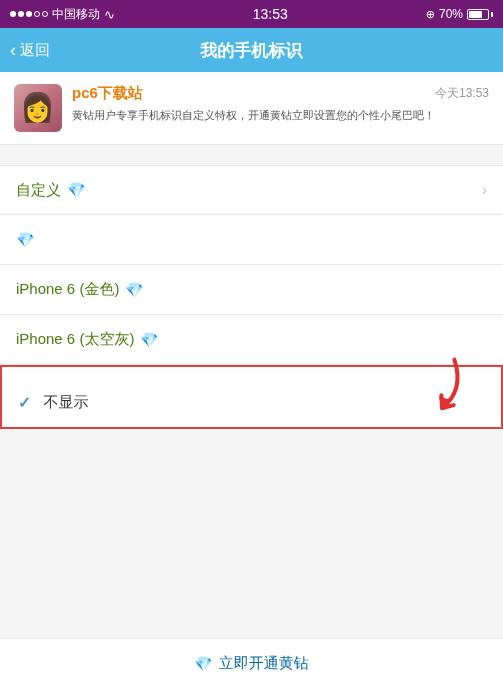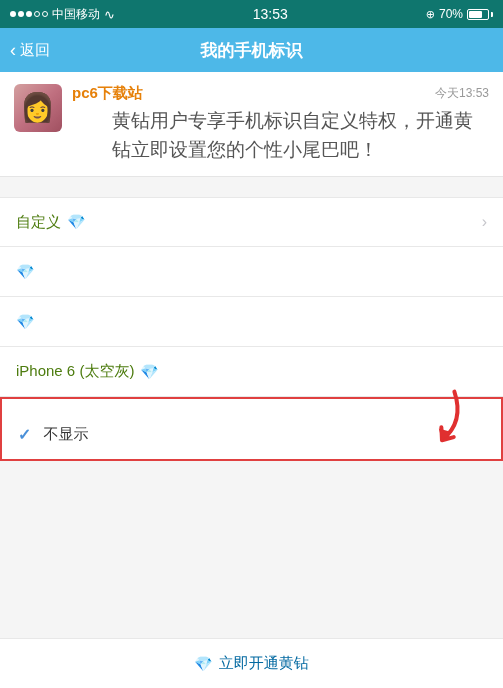--- a/index.html
+++ b/index.html
@@ -7,21 +7,21 @@
       width: 503px;
       height: 688px;
       font-family: -apple-system, "PingFang SC", "Helvetica Neue", Arial, sans-serif;
       background: #f5f5f5;
       overflow: hidden;
       position: relative;
     }
 
     
     .status-bar {
-      background: #0f766e;
+      background: #701a75;
       height: 28px;
       display: flex;
       align-items: center;
       justify-content: space-between;
       padding: 0 10px;
       color: white;
       font-size: 12px;
     }
     .status-left { display: flex; align-items: center; gap: 4px; }
     .status-center { font-size: 14px; font-weight: 500; }
@@ -87,21 +87,21 @@
     .avatar-face {
       font-size: 28px; line-height: 1;
     }
     .message-content { flex: 1; }
     .message-header {
       display: flex; justify-content: space-between; align-items: center;
       margin-bottom: 4px;
     }
     .sender-name { font-size: 15px; font-weight: 600; color: #e6810a; }
     .message-time { font-size: 12px; color: #999; }
-    .message-text { font-size: 19px; color: #555; line-height: 1.5; margin-left: 40px; }
+    .message-text { font-size: 11px; color: #555; line-height: 1.5; }
 
     
     .list-section { margin-top: 0; }
     .list-item {
       background: white;
       border-bottom: 1px solid #e8e8e8;
       padding: 0 16px;
       height: 50px;
       display: flex;
       align-items: center;
@@ -204,20 +204,21 @@
   </div>
 
   <div class="list-item">
     <div class="list-item-left">
       <span class="gem-icon">💎</span>
     </div>
   </div>
 
   <div class="list-item">
     <div class="list-item-left">
+      <span class="item-label orange">iPhone 6 (金色)</span>
       <span class="gem-icon">💎</span>
     </div>
   </div>
 
   <div class="list-item">
     <div class="list-item-left">
       <span class="item-label orange">iPhone 6 (太空灰)</span>
       <span class="gem-icon">💎</span>
     </div>
   </div>

